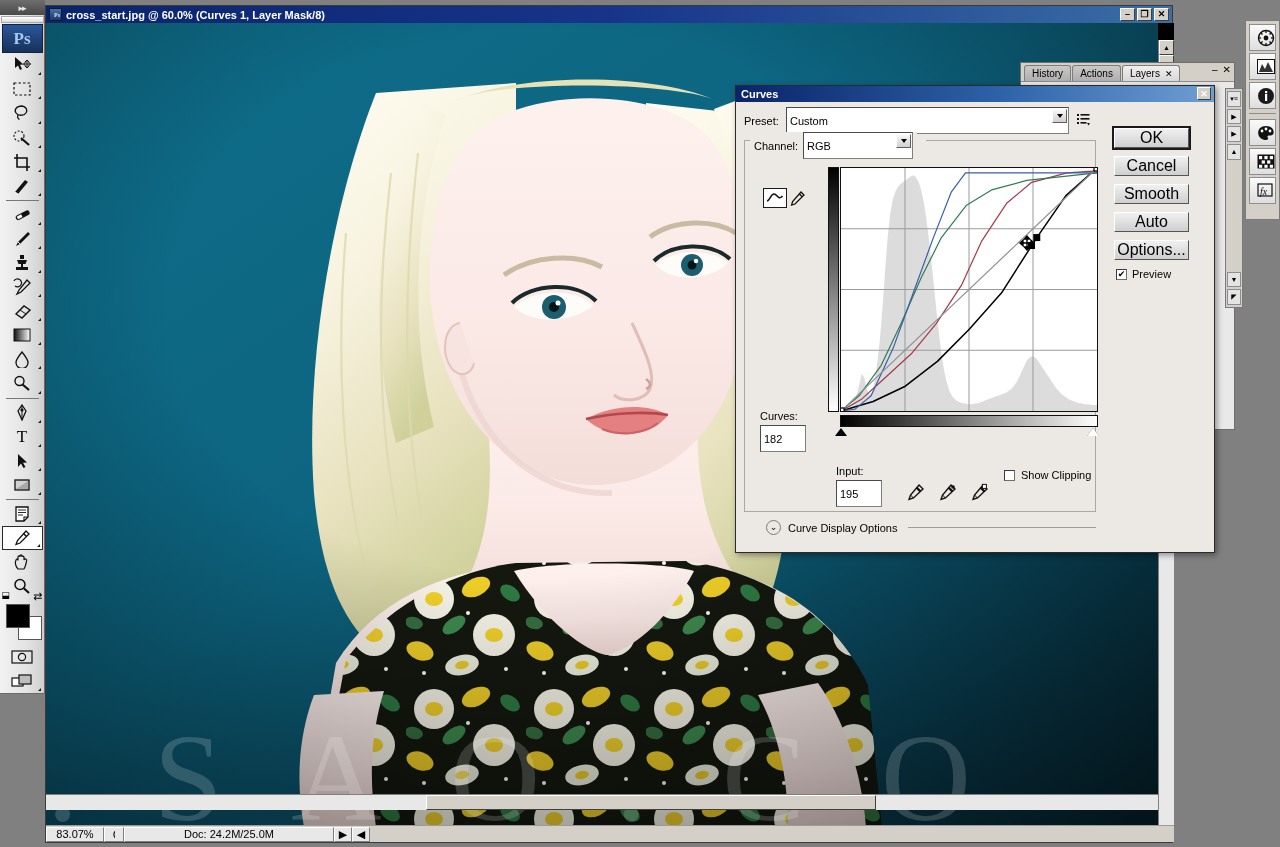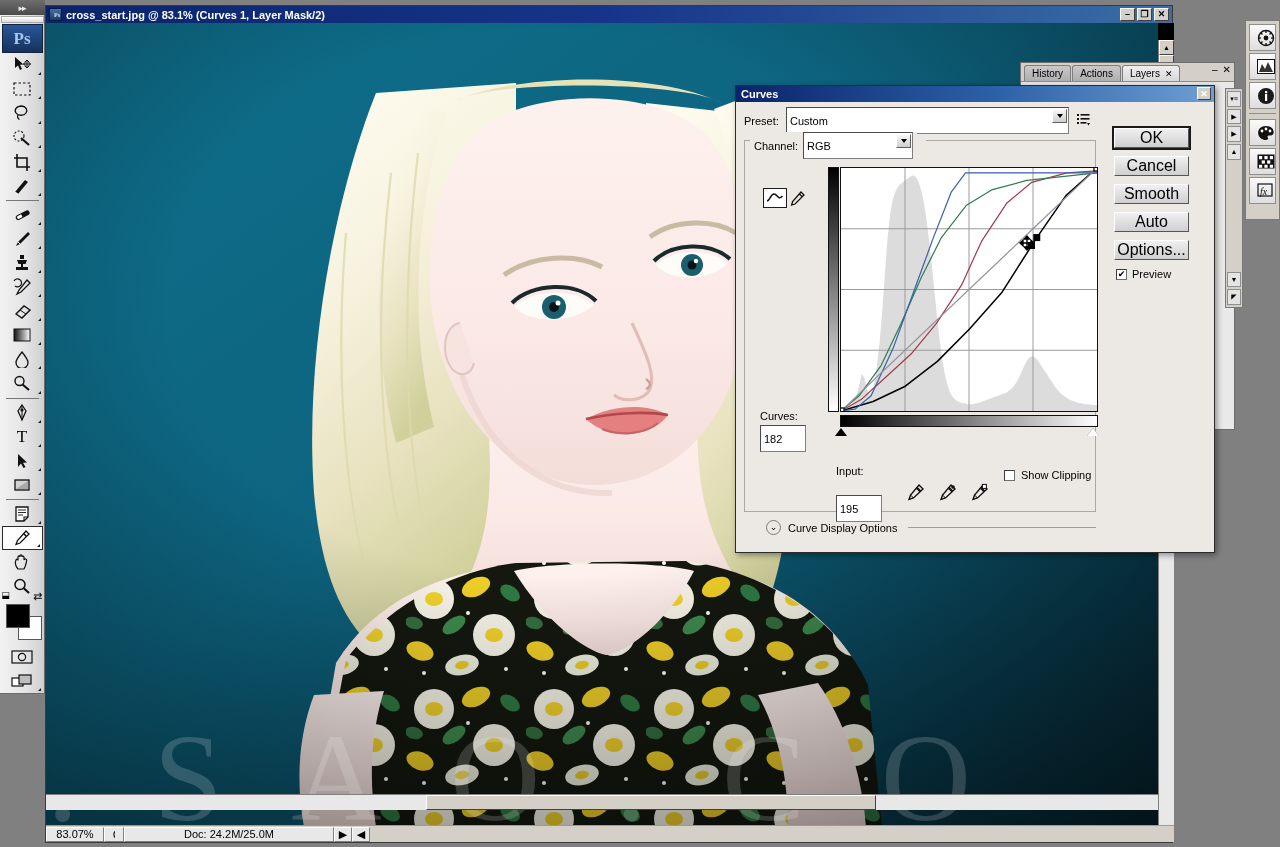--- a/index.html
+++ b/index.html
@@ -409,21 +409,21 @@
         <rect x="1" y="4" width="11" height="8" fill="#fff" stroke="#111" stroke-width="1.2"></rect>
         <rect x="8" y="1" width="12" height="9" fill="#bdbdbd" stroke="#111" stroke-width="1.2"></rect>
       </svg>
       <i class="corner"></i>
     </div>
 </div>
 
 <div id="docwin">
   <div id="doc-title">
     <div id="doc-icon">Ps</div>
-    <span>cross_start.jpg @ 83.1% (Curves 1, Layer Mask/2)</span>
+    <span>cross_start.jpg @ 60.0% (Curves 1, Layer Mask/8)</span>
     <div class="wbtns">
       <div class="wbtn">–</div>
       <div class="wbtn">❐</div>
       <div class="wbtn">✕</div>
     </div>
   </div>
 
   <div id="canvas-area">
     <div id="photo">
       <svg width="1112" height="804" viewBox="0 0 1112 804" style="display:block;">
@@ -700,21 +700,21 @@
       </div>
     </div>
 
     <div style="position:absolute;left:24px;top:308px;">
       <div class="lbl">Curves:</div>
       <div class="inp" style="width:46px;margin-top:3px;">182</div>
     </div>
 
     <div style="position:absolute;left:100px;top:363px;">
       <div class="lbl">Input:</div>
-      <div class="inp" style="width:46px;margin-top:18px;">195</div>
+      <div class="inp" style="width:46px;margin-top:3px;">195</div>
     </div>
 
     <div style="position:absolute;left:170px;top:381px;display:flex;gap:12px;">
       <div>
         <svg width="20" height="19">
             <path d="M13 2 L17 6 L7.5 15 L3 16.5 L4.5 12 Z" fill="none" stroke="#111" stroke-width="1.4"></path>
             <path d="M10.5 4.5 L14.5 8.5" stroke="#111" stroke-width="2.4"></path>
             <path d="M4.5 12 L7.5 15" stroke="#111" stroke-width="1"></path>
           </svg>
       </div>

